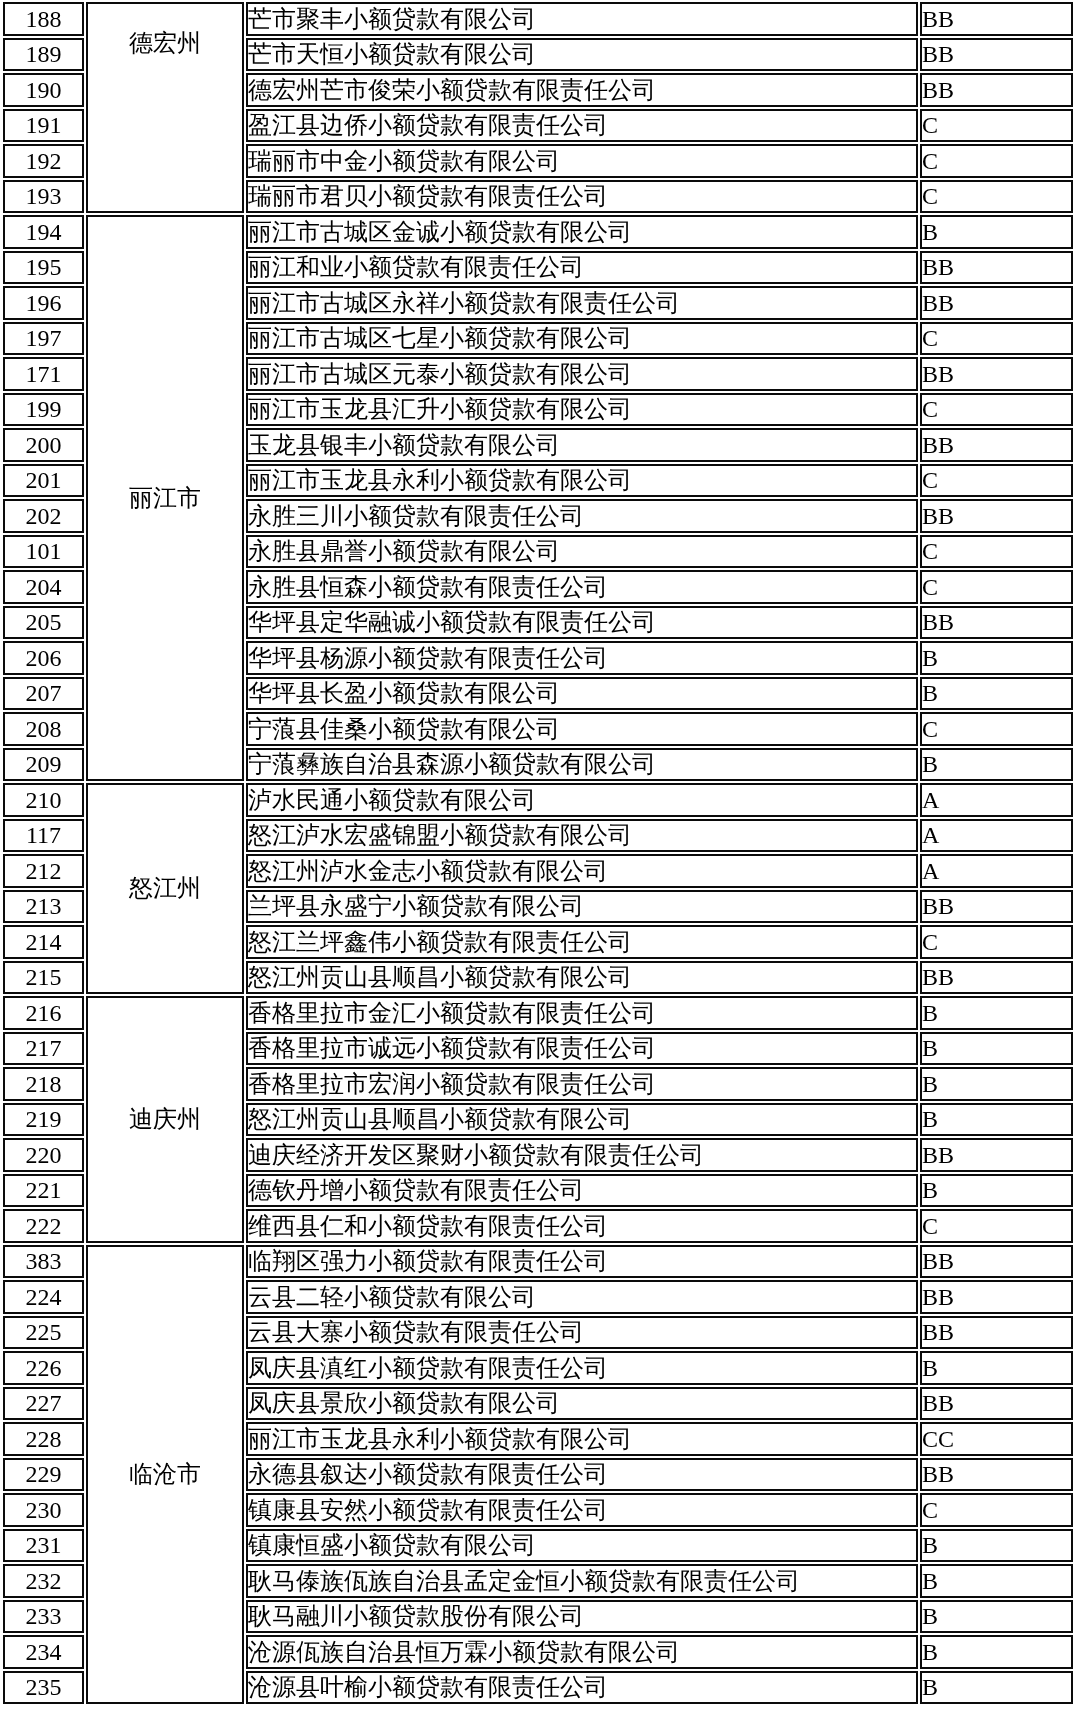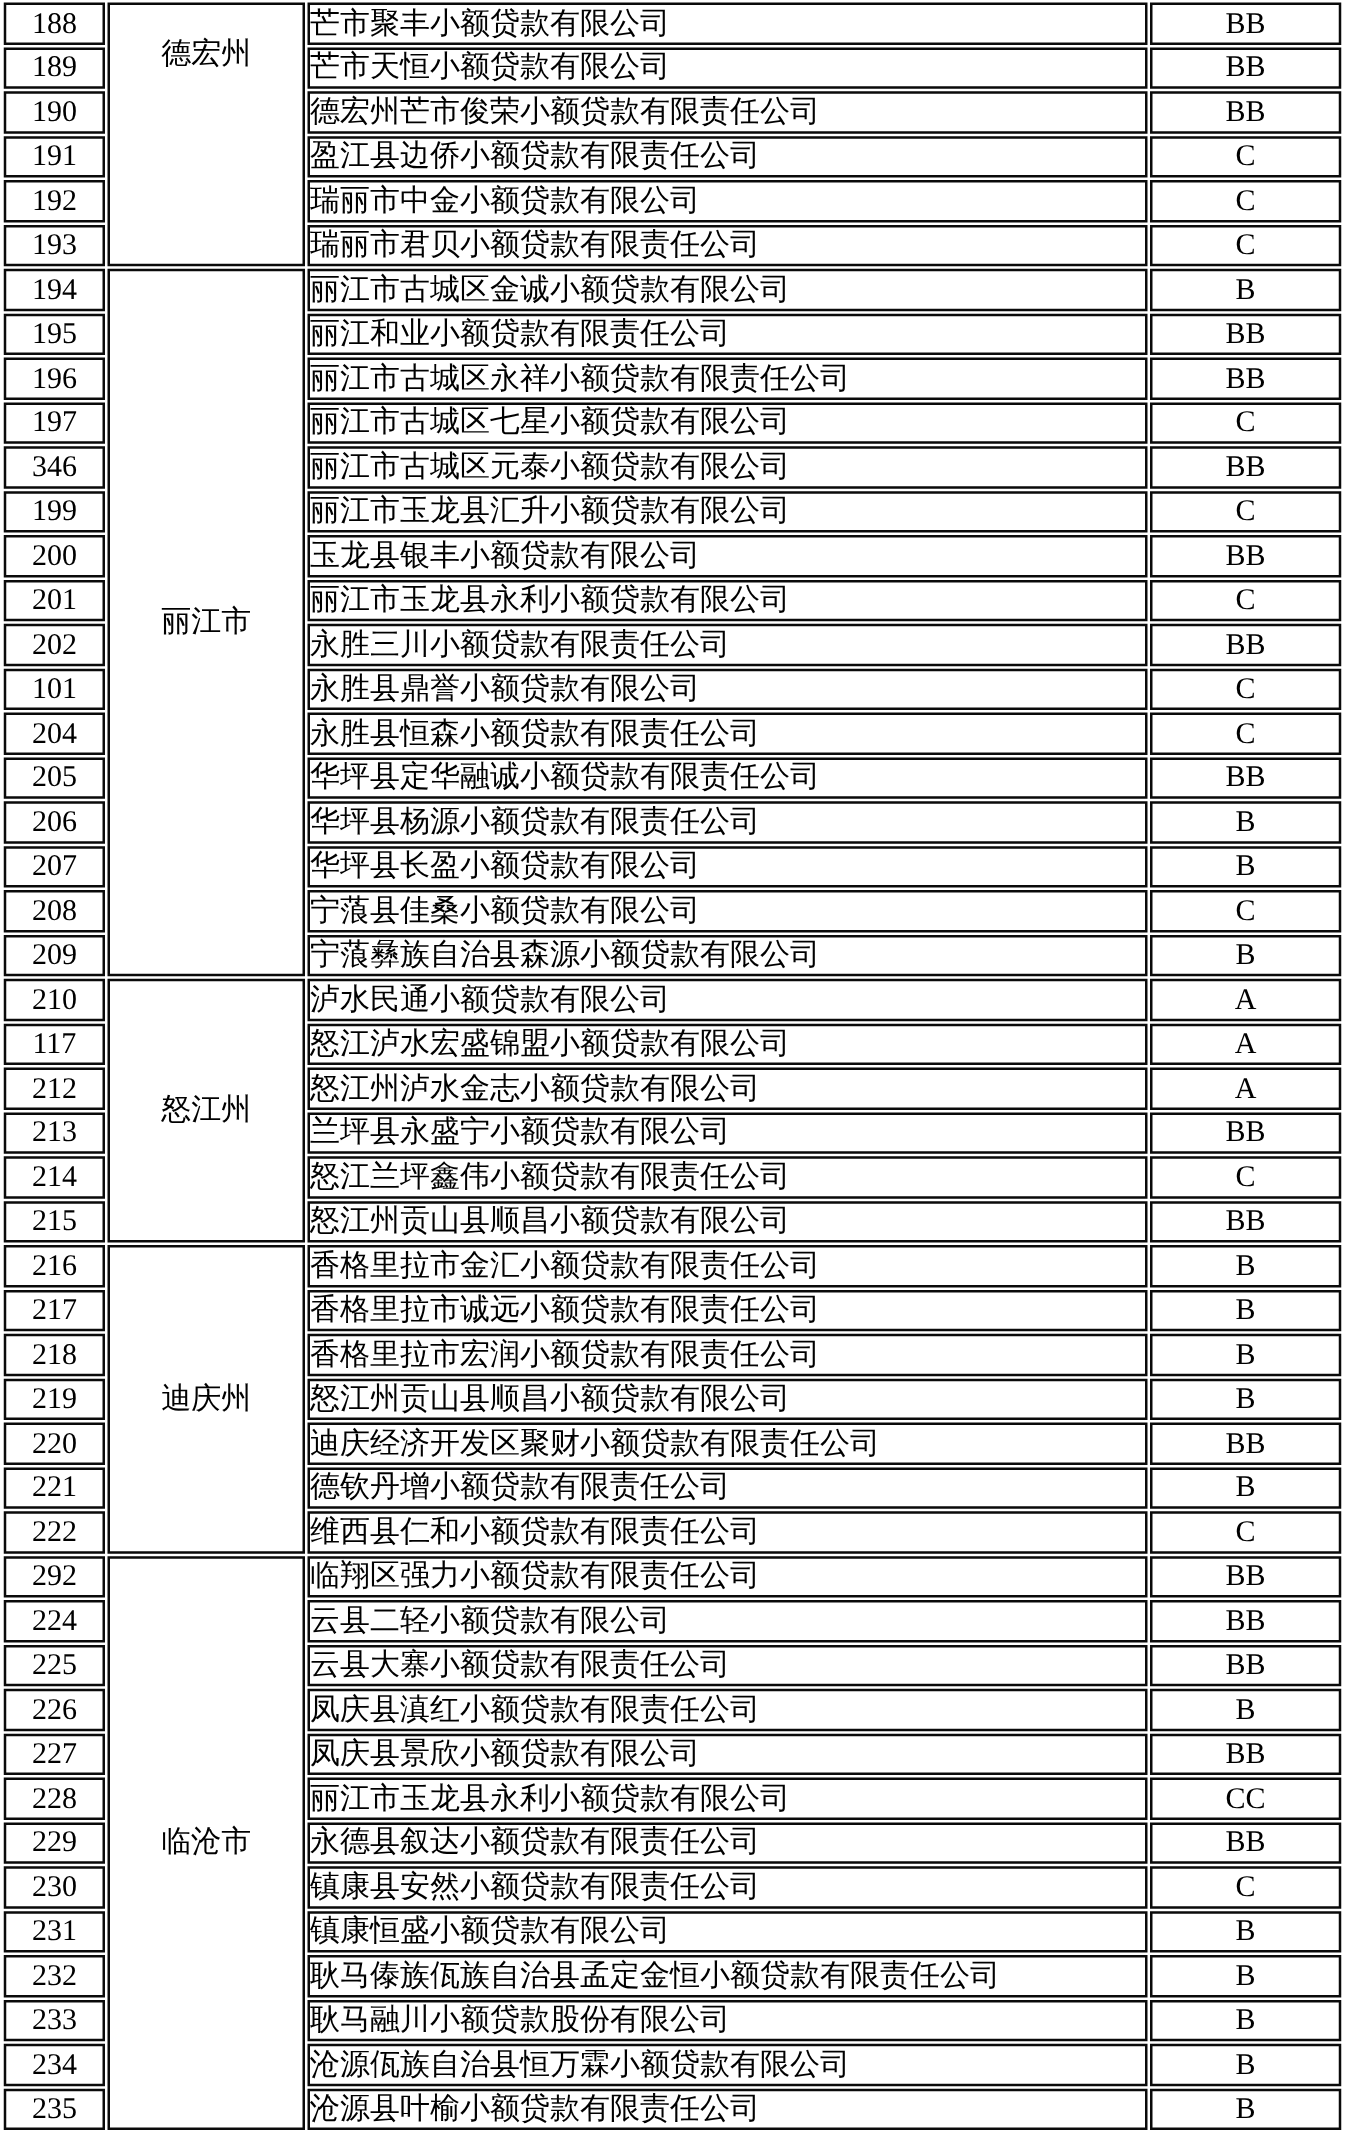--- a/index.html
+++ b/index.html
@@ -54,21 +54,20 @@
   td.c-region.region-top span {
     display: inline-block;
     padding-top: 26px;
   }
   td.c-company {
     text-align: left;
     vertical-align: middle;
     padding-left: 6px;
   }
   td.c-rating {
-    text-align: center;
     vertical-align: middle;
   }
 </style>
 </head>
 <body>
 
 <div class="page">
   <table class="ratings">
     <colgroup>
       <col style="width:81px">
@@ -123,21 +122,21 @@
           <td class="c-no">196</td>
           <td class="c-company">丽江市古城区永祥小额贷款有限责任公司</td>
           <td class="c-rating">BB</td>
         </tr>
         <tr>
           <td class="c-no">197</td>
           <td class="c-company">丽江市古城区七星小额贷款有限公司</td>
           <td class="c-rating">C</td>
         </tr>
         <tr>
-          <td class="c-no">346</td>
+          <td class="c-no">171</td>
           <td class="c-company">丽江市古城区元泰小额贷款有限公司</td>
           <td class="c-rating">BB</td>
         </tr>
         <tr>
           <td class="c-no">199</td>
           <td class="c-company">丽江市玉龙县汇升小额贷款有限公司</td>
           <td class="c-rating">C</td>
         </tr>
         <tr>
           <td class="c-no">200</td>
@@ -250,21 +249,21 @@
           <td class="c-no">221</td>
           <td class="c-company">德钦丹增小额贷款有限责任公司</td>
           <td class="c-rating">B</td>
         </tr>
         <tr>
           <td class="c-no">222</td>
           <td class="c-company">维西县仁和小额贷款有限责任公司</td>
           <td class="c-rating">C</td>
         </tr>
         <tr>
-          <td class="c-no">292</td>
+          <td class="c-no">383</td>
           <td class="c-region" rowspan="13"><span>临沧市</span></td>
           <td class="c-company">临翔区强力小额贷款有限责任公司</td>
           <td class="c-rating">BB</td>
         </tr>
         <tr>
           <td class="c-no">224</td>
           <td class="c-company">云县二轻小额贷款有限公司</td>
           <td class="c-rating">BB</td>
         </tr>
         <tr>

